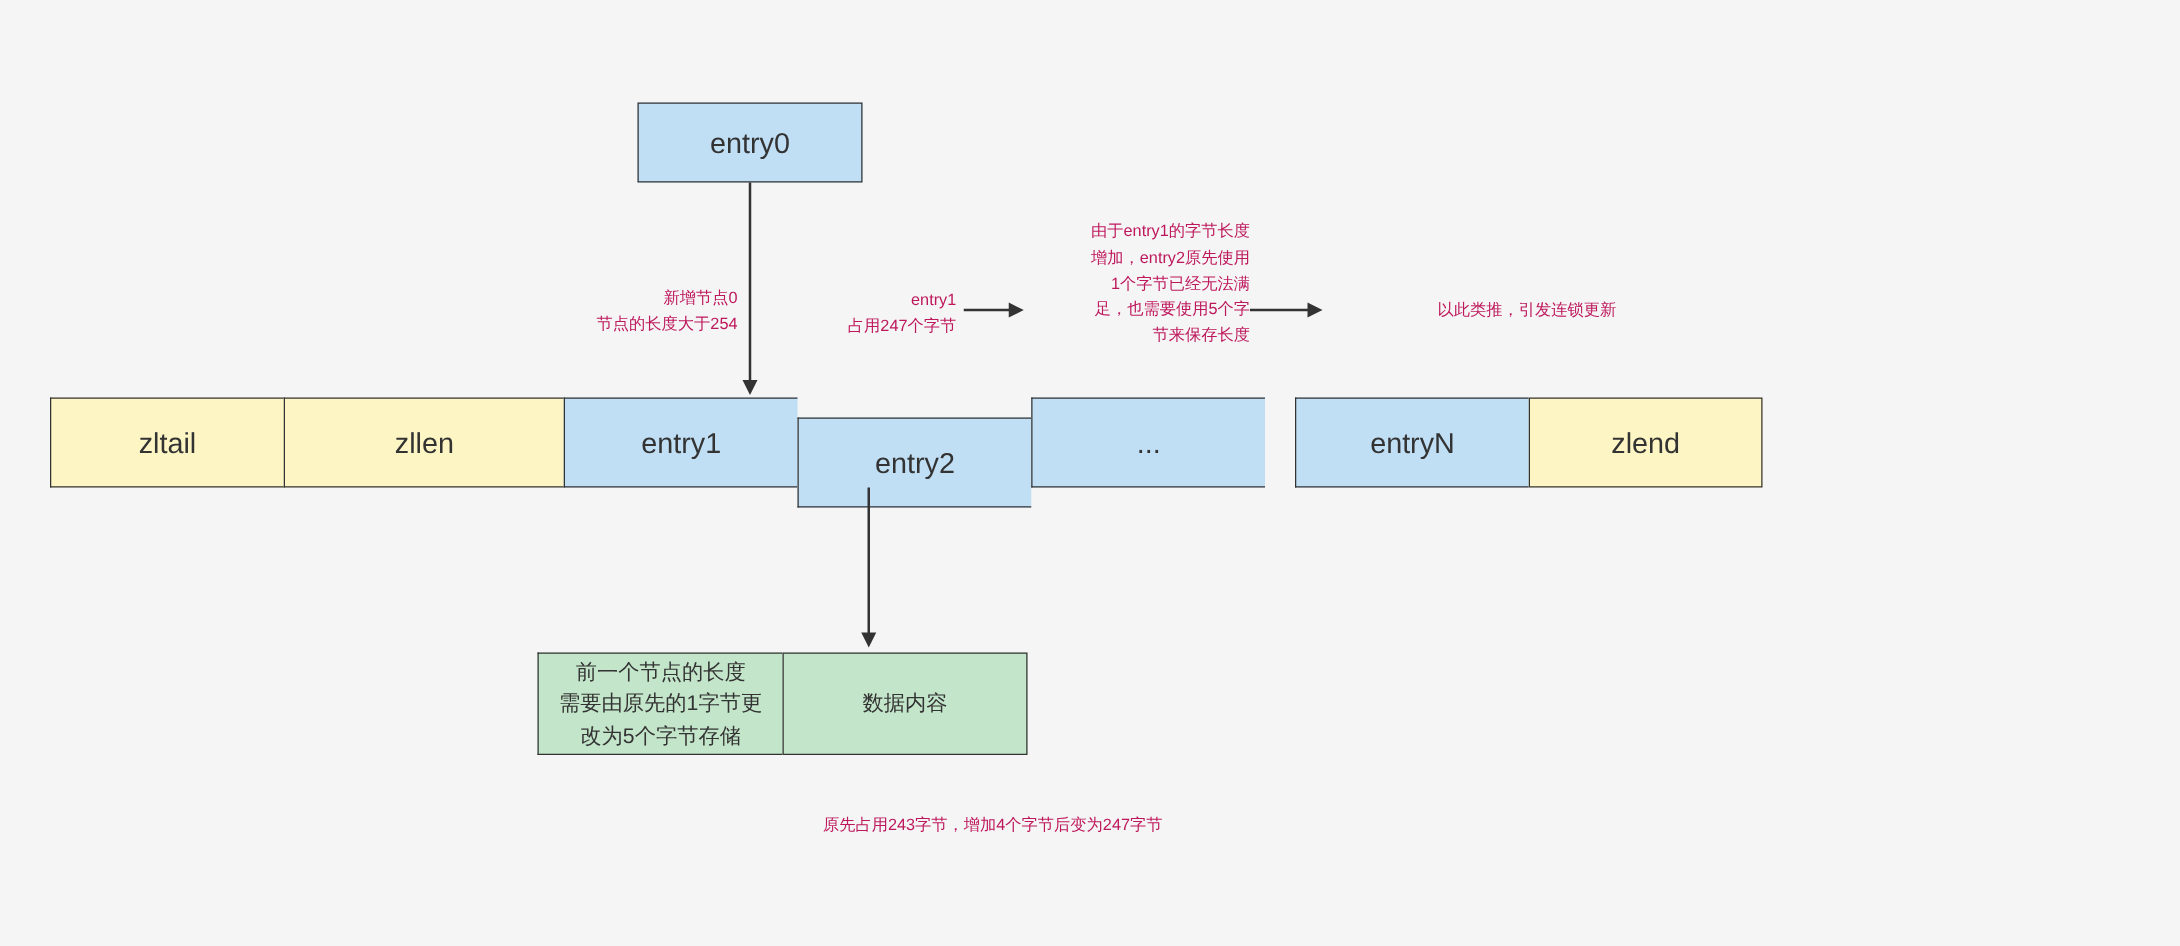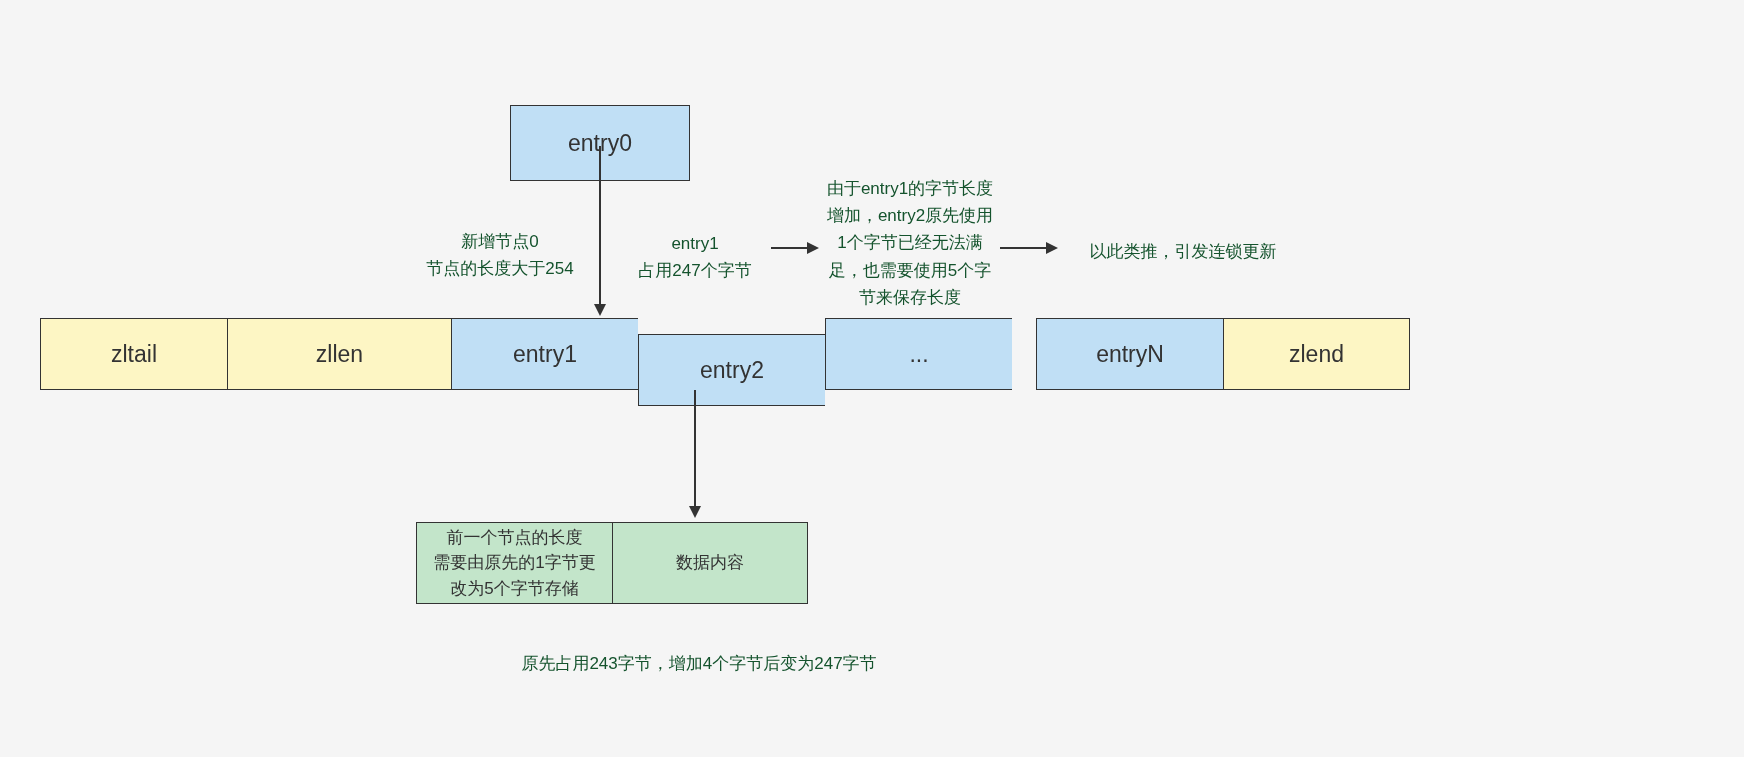--- a/index.html
+++ b/index.html
@@ -41,46 +41,45 @@
     .main-row .box {
       height: 72px;
       border-right: none;
     }
     .main-row .box:last-child {
       border-right: 1.5px solid #333;
     }
     .detail-row {
       position: absolute;
       top: 522px;
-      left: 416px;
+      left: 430px;
       display: flex;
     }
     .detail-row .box {
       height: 82px;
       font-size: 17px;
       line-height: 1.5;
       border-right: none;
       padding: 8px;
     }
     .detail-row .box:last-child {
       border-right: 1.5px solid #333;
     }
     .entry0-box {
       position: absolute;
       top: 82px;
       left: 510px;
       width: 180px;
-      height: 76px;
-      margin-top: 23px;
+      height: 64px;
     }
     .label {
       position: absolute;
-      font-size: 17px;
-      color: #14532d;
-      text-align: center;
+      font-size: 13px;
+      color: #be185d;
+      text-align: right;
       line-height: 1.6;
     }
     .arrow-line {
       position: absolute;
       background: #333;
     }
     .arrow-head-down {
       position: absolute;
       width: 0;
       height: 0;
@@ -156,13 +155,13 @@
 
 <div class="detail-row">
   <div class="box green" style="width: 196px; white-space: pre-line;"><span>前一个节点的长度
 需要由原先的1字节更
 改为5个字节存储</span></div>
   <div class="box green" style="width: 196px;">
       <span>数据内容</span>
     </div>
 </div>
 
-<div class="label" style="left: 489px; top: 650px; width: 420px;">原先占用243字节，增加4个字节后变为247字节</div>
+<div class="label" style="left: 510px; top: 650px; width: 420px;">原先占用243字节，增加4个字节后变为247字节</div>
 
 </body></html>

